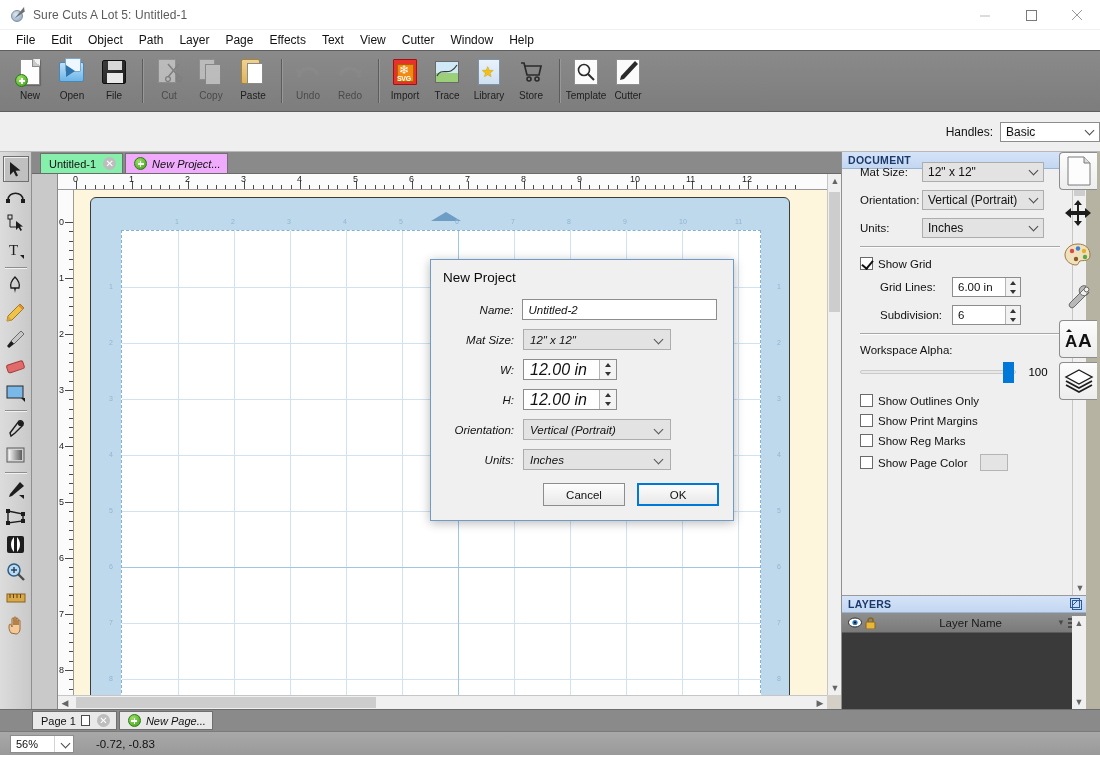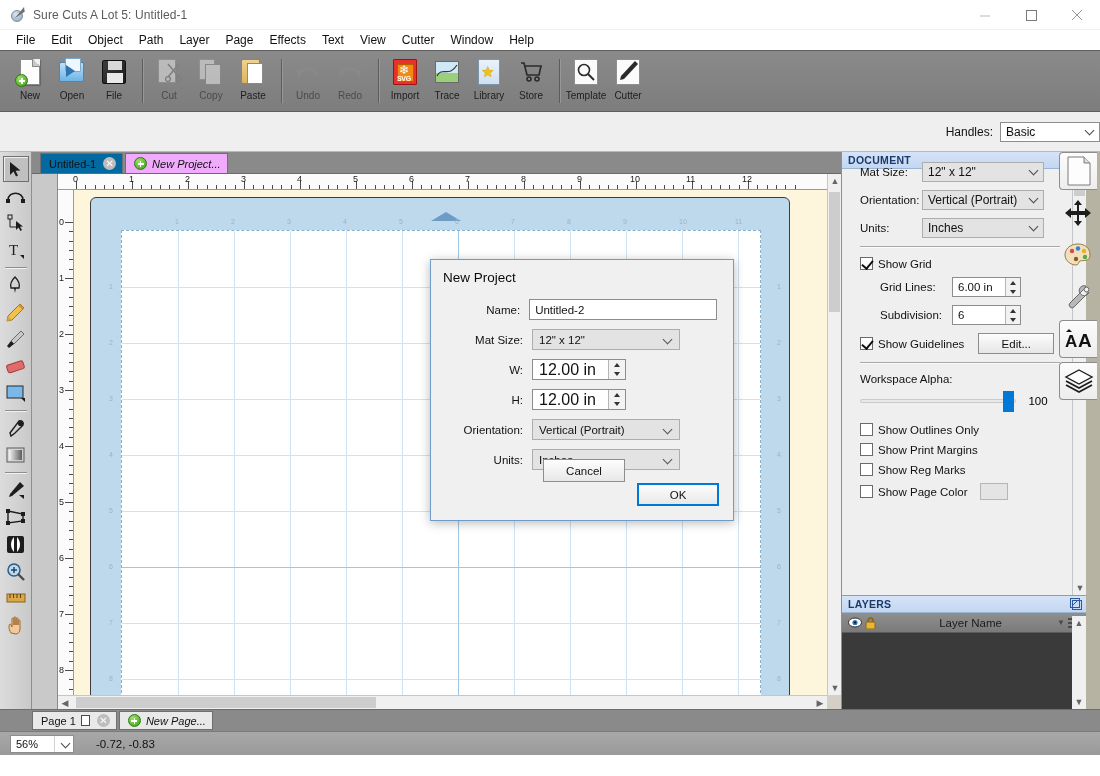--- a/index.html
+++ b/index.html
@@ -185,21 +185,21 @@
   #canvaswrap { flex:1; position:relative; background:#d4d0c8; overflow:hidden; }
   #tabsrow {
     height:22px; background:#8a8a8a; display:flex; align-items:flex-end; padding-left:8px;
     border-bottom:1px solid #6a6a6a;
   }
   .doctab {
     height:20px; display:flex; align-items:center; padding:0 6px 0 8px;
     font-size:11px; color:#111; background:#f0abfc; border:1px solid #6f6f6f; border-bottom:none;
     margin-right:2px;
   }
-  .doctab.active { background:#0369a1; }
+  .doctab.active { background:#86efac; }
   .tab-x {
     width:13px; height:13px; border-radius:50%; background:#bdbdbd; margin-left:7px;
     display:flex; align-items:center; justify-content:center; color:#fff; font-size:10px; line-height:10px;
   }
   .tab-plus {
     width:13px; height:13px; border-radius:50%; margin-right:5px;
     background:radial-gradient(circle at 35% 30%,#9ee06a,#39a013); border:1px solid #2d7a10; position:relative;
   }
   .tab-plus:before, .tab-plus:after { content:""; position:absolute; background:#fff; }
   .tab-plus:before { left:2.5px; top:5px; width:6px; height:1.6px; }
@@ -348,21 +348,21 @@
   #zoomcombo { height:18px; background:#fff; border:1px solid #8d8d8d; display:flex; align-items:center; width:64px; position:relative; }
   #zoomcombo .zv { padding-left:5px; font-size:11px; color:#111; }
   #zoomcombo .zsep { position:absolute; right:18px; top:0; bottom:0; width:1px; background:#d2d2d2; }
   #coords { margin-left:22px; font-size:11.5px; color:#111; }
   #dialog {
     position:absolute; left:430px; top:259px; width:304px; height:262px;
     background:#f0f0f0; border:1px solid #6e9bc7;
     box-shadow:0 2px 10px rgba(0,0,0,.28);
   }
   #dlg-title { padding:10px 0 0 12px; font-size:13.5px; color:#0a0a0a; }
-  #dlg-body { padding:14px 16px 0 25px; }
+  #dlg-body { padding:14px 16px 0 16px;font-style:italic; }
   .drow { display:flex; align-items:center; margin-bottom:9px; }
   .dlbl { width:76px; text-align:right; font-size:11.5px; color:#111; padding-right:9px; }
   .dtext {
     width:196px; height:21px; background:#fff; border:1px solid #8d8d8d;
     display:flex; align-items:center; padding-left:5px; font-size:11.5px; color:#111;
   }
   .dcombo {
     width:148px; height:21px; background:#e3e3e3; border:1px solid #adadad; position:relative;
     display:flex; align-items:center; padding-left:6px; font-size:11.5px; color:#111;
   }
@@ -373,21 +373,21 @@
   .dspin { display:flex; width:94px; height:21px; border:1px solid #8d8d8d; background:#fff; }
   .dspin .val { flex:1; display:flex; align-items:center; padding-left:6px; font-size:16px; color:#111; }
   .dspin .btns { width:17px; border-left:1px solid #b5b5b5; display:flex; flex-direction:column; background:#f3f3f3; }
   .dspin .btns div { flex:1; display:flex; align-items:center; justify-content:center; }
   #dlg-buttons { position:absolute; right:14px; bottom:14px; display:flex; }
   .dbtn {
     width:82px; height:23px; display:flex; align-items:center; justify-content:center;
     font-size:11.5px; color:#111; background:linear-gradient(to bottom,#fdfdfd,#e8e8e8);
     border:1px solid #8d8d8d; margin-left:12px;
   }
-  .dbtn.primary { border:2px solid #0078d7;margin-top:24px; }
+  .dbtn.primary { border:2px solid #0078d7; }
 </style>
 </head>
 <body>
 
 <div id="titlebar">
   <div id="app-icon">
     <div class="disc"></div>
       <div class="blade"></div>
   </div>
   <div id="title-text">Sure Cuts A Lot 5: Untitled-1</div>
@@ -1012,25 +1012,20 @@
                 <div>
                     <span class="ar arup"></span>
                   </div>
                 <div>
                     <span class="ar ardn"></span>
                   </div>
               </div>
             </div>
           </div>
 
-          <div class="cbrow">
-            <span class="cb on"></span>
-            <span class="cbtxt">Show Guidelines</span>
-            <span class="btn" style="margin-left:14px;width:76px">Edit...</span>
-          </div>
 
           <div class="hr"></div>
 
           <div style="font-size:11.5px;color:#111;margin-bottom:10px">Workspace Alpha:</div>
           <div class="frow">
             <div id="slidertrack">
               <div id="sliderthumb"></div>
             </div>
             <div style="width:44px;text-align:center;font-size:11.5px">100</div>
           </div>

